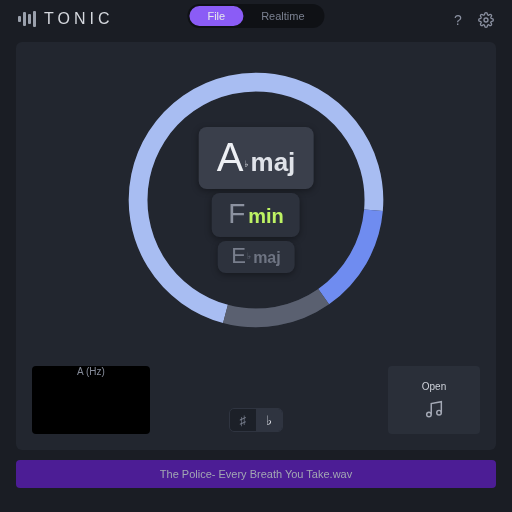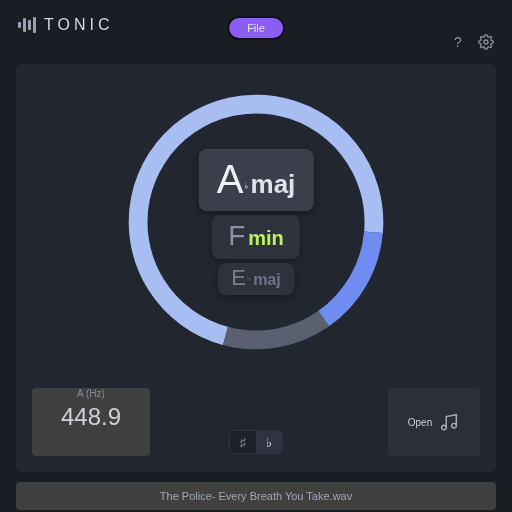--- a/index.html
+++ b/index.html
@@ -4,24 +4,23 @@
 <style>
   * { box-sizing: border-box; margin: 0; padding: 0; }
   body {
     width: 512px; height: 512px;
     background: #1a1d24;
     font-family: -apple-system, BlinkMacSystemFont, "Segoe UI", sans-serif;
     color: #c8ccd4;
     overflow: hidden;
   }
   .header {
-    display: flex; align-items: flex-start;
-    padding: 16px 18px 8px 18px;
+    display: flex; align-items: flex-end;
+    padding: 10px 18px 8px 18px;
     position: relative;
-    flex-direction: column;
   }
   .logo-area { display: flex; align-items: center; gap: 8px; }
   .logo-icon { display: flex; gap: 2px; align-items: center; height: 18px;}
   .logo-bar { width: 3px; background: #9aa0ac; border-radius: 1px; }
   .logo-name { font-size: 16px; letter-spacing: 4px; font-weight: 300; color: #d5d8de;}
   .tabs {
     position: absolute; left: 50%; transform: translateX(-50%);
     display: flex; background: #0f1115; border-radius: 14px; padding: 2px;
   }
   .tab {
@@ -65,70 +64,71 @@
   .chip0 .acc  { color: #e0e3e9; }
   .chip1 .note { font-size: 28px; color: #8c92a0;}
   .chip1 .qual { font-size: 20px; color: #bef264;}
   .chip2 .note { font-size: 22px; color: #787e8c;}
   .chip2 .qual { font-size: 16px; color: #6e7482;}
   .chip2 .acc  { color: #6e7482;}
 
   .tuning-box {
     position: absolute; left: 16px; bottom: 16px;
     width: 118px; height: 68px;
-    background: #404040; border-radius: 4px;
-    display: flex; flex-direction: column; align-items: center; justify-content: flex-start;
+    background: #000000; border-radius: 4px;
+    display: flex; flex-direction: column; align-items: center; justify-content: space-between;
     cursor: pointer;
   }
   .tuning-label { font-size: 10px; color: #868c9a; margin-bottom: 4px;}
   .tuning-value { font-size: 24px; color: #cdd1d9; font-weight: 300;}
 
   .open-box {
     position: absolute; right: 16px; bottom: 16px;
     width: 92px; height: 68px;
     background: #2a2f39; border-radius: 4px;
-    display: flex; flex-direction: row; align-items: center; justify-content: center;
+    display: flex; flex-direction: column; align-items: center; justify-content: center;
     gap: 6px; cursor: pointer;
   }
   .open-label { font-size: 10px; color: #cdd1d9; }
   .open-box svg { width: 22px; height: 22px; stroke: #a4a9b5; fill: none; stroke-width: 1.6;}
 
   .accidental-toggle {
     position: absolute; left: 50%; bottom: 18px; transform: translateX(-50%);
     display: flex; background: #1c2028; border-radius: 5px; overflow: hidden;
     border: 1px solid #2f3440;
   }
   .acc-btn { width: 26px; height: 22px; display: flex; align-items:center; justify-content:center;
     font-size: 13px; color: #7a8090; cursor: pointer; }
   .acc-btn.active { background: #2f3440; color: #dfe2e8; }
 
   .file-bar {
     margin: 10px 16px 0 16px;
     height: 28px;
-    background: #404040;
+    background: #4c1d95;
     border-radius: 4px;
     display: flex; align-items: center; justify-content: center;
     font-size: 11px; color: #a2a7b3;
   }
 </style>
 </head>
 <body>
 
 <div class="header">
   <div class="logo-area">
     <div class="logo-icon">
       <div class="logo-bar" style="height:6px"></div>
       <div class="logo-bar" style="height:14px"></div>
       <div class="logo-bar" style="height:10px"></div>
       <div class="logo-bar" style="height:16px"></div>
     </div>
     <div class="logo-name">TONIC</div>
   </div>
   <div class="tabs">
     <div class="tab active">File</div>
+    <div class="tab">Realtime</div>
   </div>
   <div class="header-right">
     <span style="font-size:14px; line-height:16px; text-align:center;">?</span>
     <svg viewBox="0 0 24 24" fill="none" stroke="#8a90a0" stroke-width="2">
       <circle cx="12" cy="12" r="3"></circle>
       <path d="M19.4 15a1.7 1.7 0 0 0 .34 1.87l.06.06a2 2 0 1 1-2.83 2.83l-.06-.06a1.7 1.7 0 0 0-1.87-.34 1.7 1.7 0 0 0-1 1.56V21a2 2 0 1 1-4 0v-.09a1.7 1.7 0 0 0-1-1.56 1.7 1.7 0 0 0-1.87.34l-.06.06a2 2 0 1 1-2.83-2.83l.06-.06a1.7 1.7 0 0 0 .34-1.87 1.7 1.7 0 0 0-1.56-1H3a2 2 0 1 1 0-4h.09a1.7 1.7 0 0 0 1.56-1 1.7 1.7 0 0 0-.34-1.87l-.06-.06a2 2 0 1 1 2.83-2.83l.06.06a1.7 1.7 0 0 0 1.87.34H9a1.7 1.7 0 0 0 1-1.56V3a2 2 0 1 1 4 0v.09a1.7 1.7 0 0 0 1 1.56 1.7 1.7 0 0 0 1.87-.34l.06-.06a2 2 0 1 1 2.83 2.83l-.06.06a1.7 1.7 0 0 0-.34 1.87V9a1.7 1.7 0 0 0 1.56 1H21a2 2 0 1 1 0 4h-.09a1.7 1.7 0 0 0-1.56 1z"></path>
     </svg>
   </div>
 </div>
 
@@ -155,21 +155,20 @@
       <div class="chip chip2">
         <span class="note">E</span>
           <span class="acc">♭</span>
           <span class="qual">maj</span>
       </div>
     </div>
   </div>
 
   <div class="tuning-box">
     <div class="tuning-label">A (Hz)</div>
-    <div class="tuning-value">448.9</div>
   </div>
 
   <div class="accidental-toggle">
     <div class="acc-btn">♯</div>
     <div class="acc-btn active">♭</div>
   </div>
 
   <div class="open-box">
     <div class="open-label">Open</div>
     <svg viewBox="0 0 24 24">

